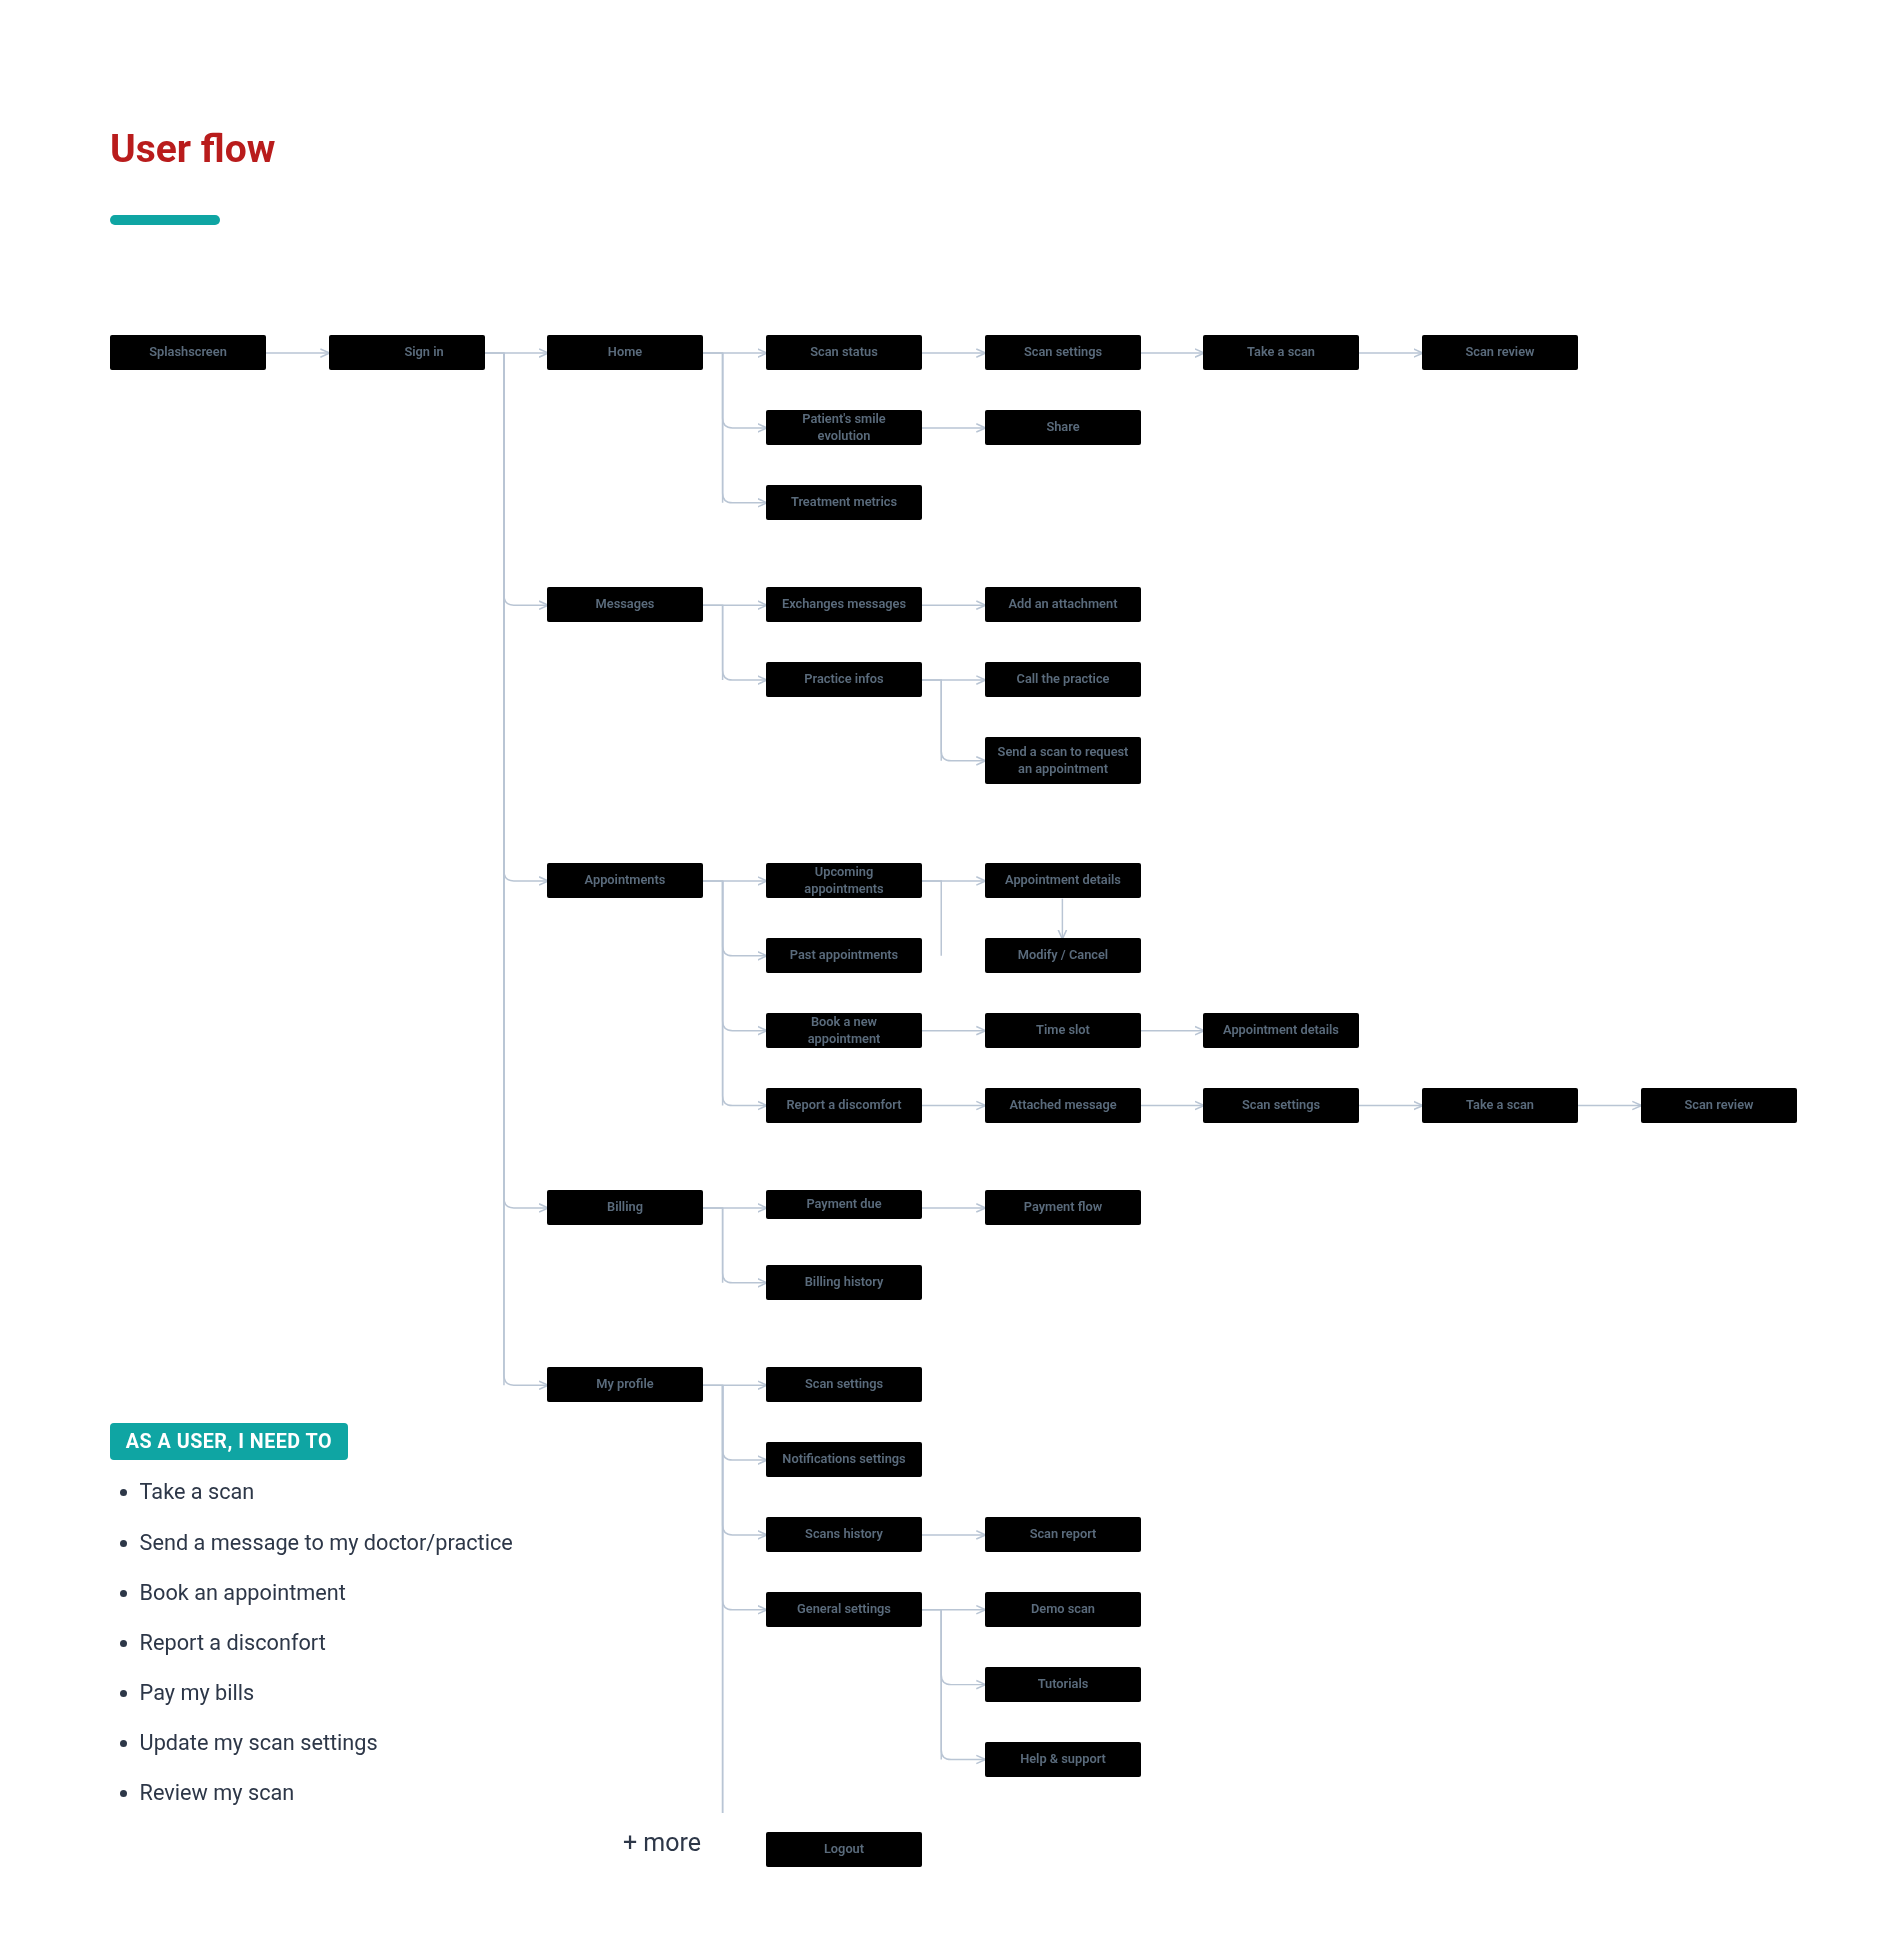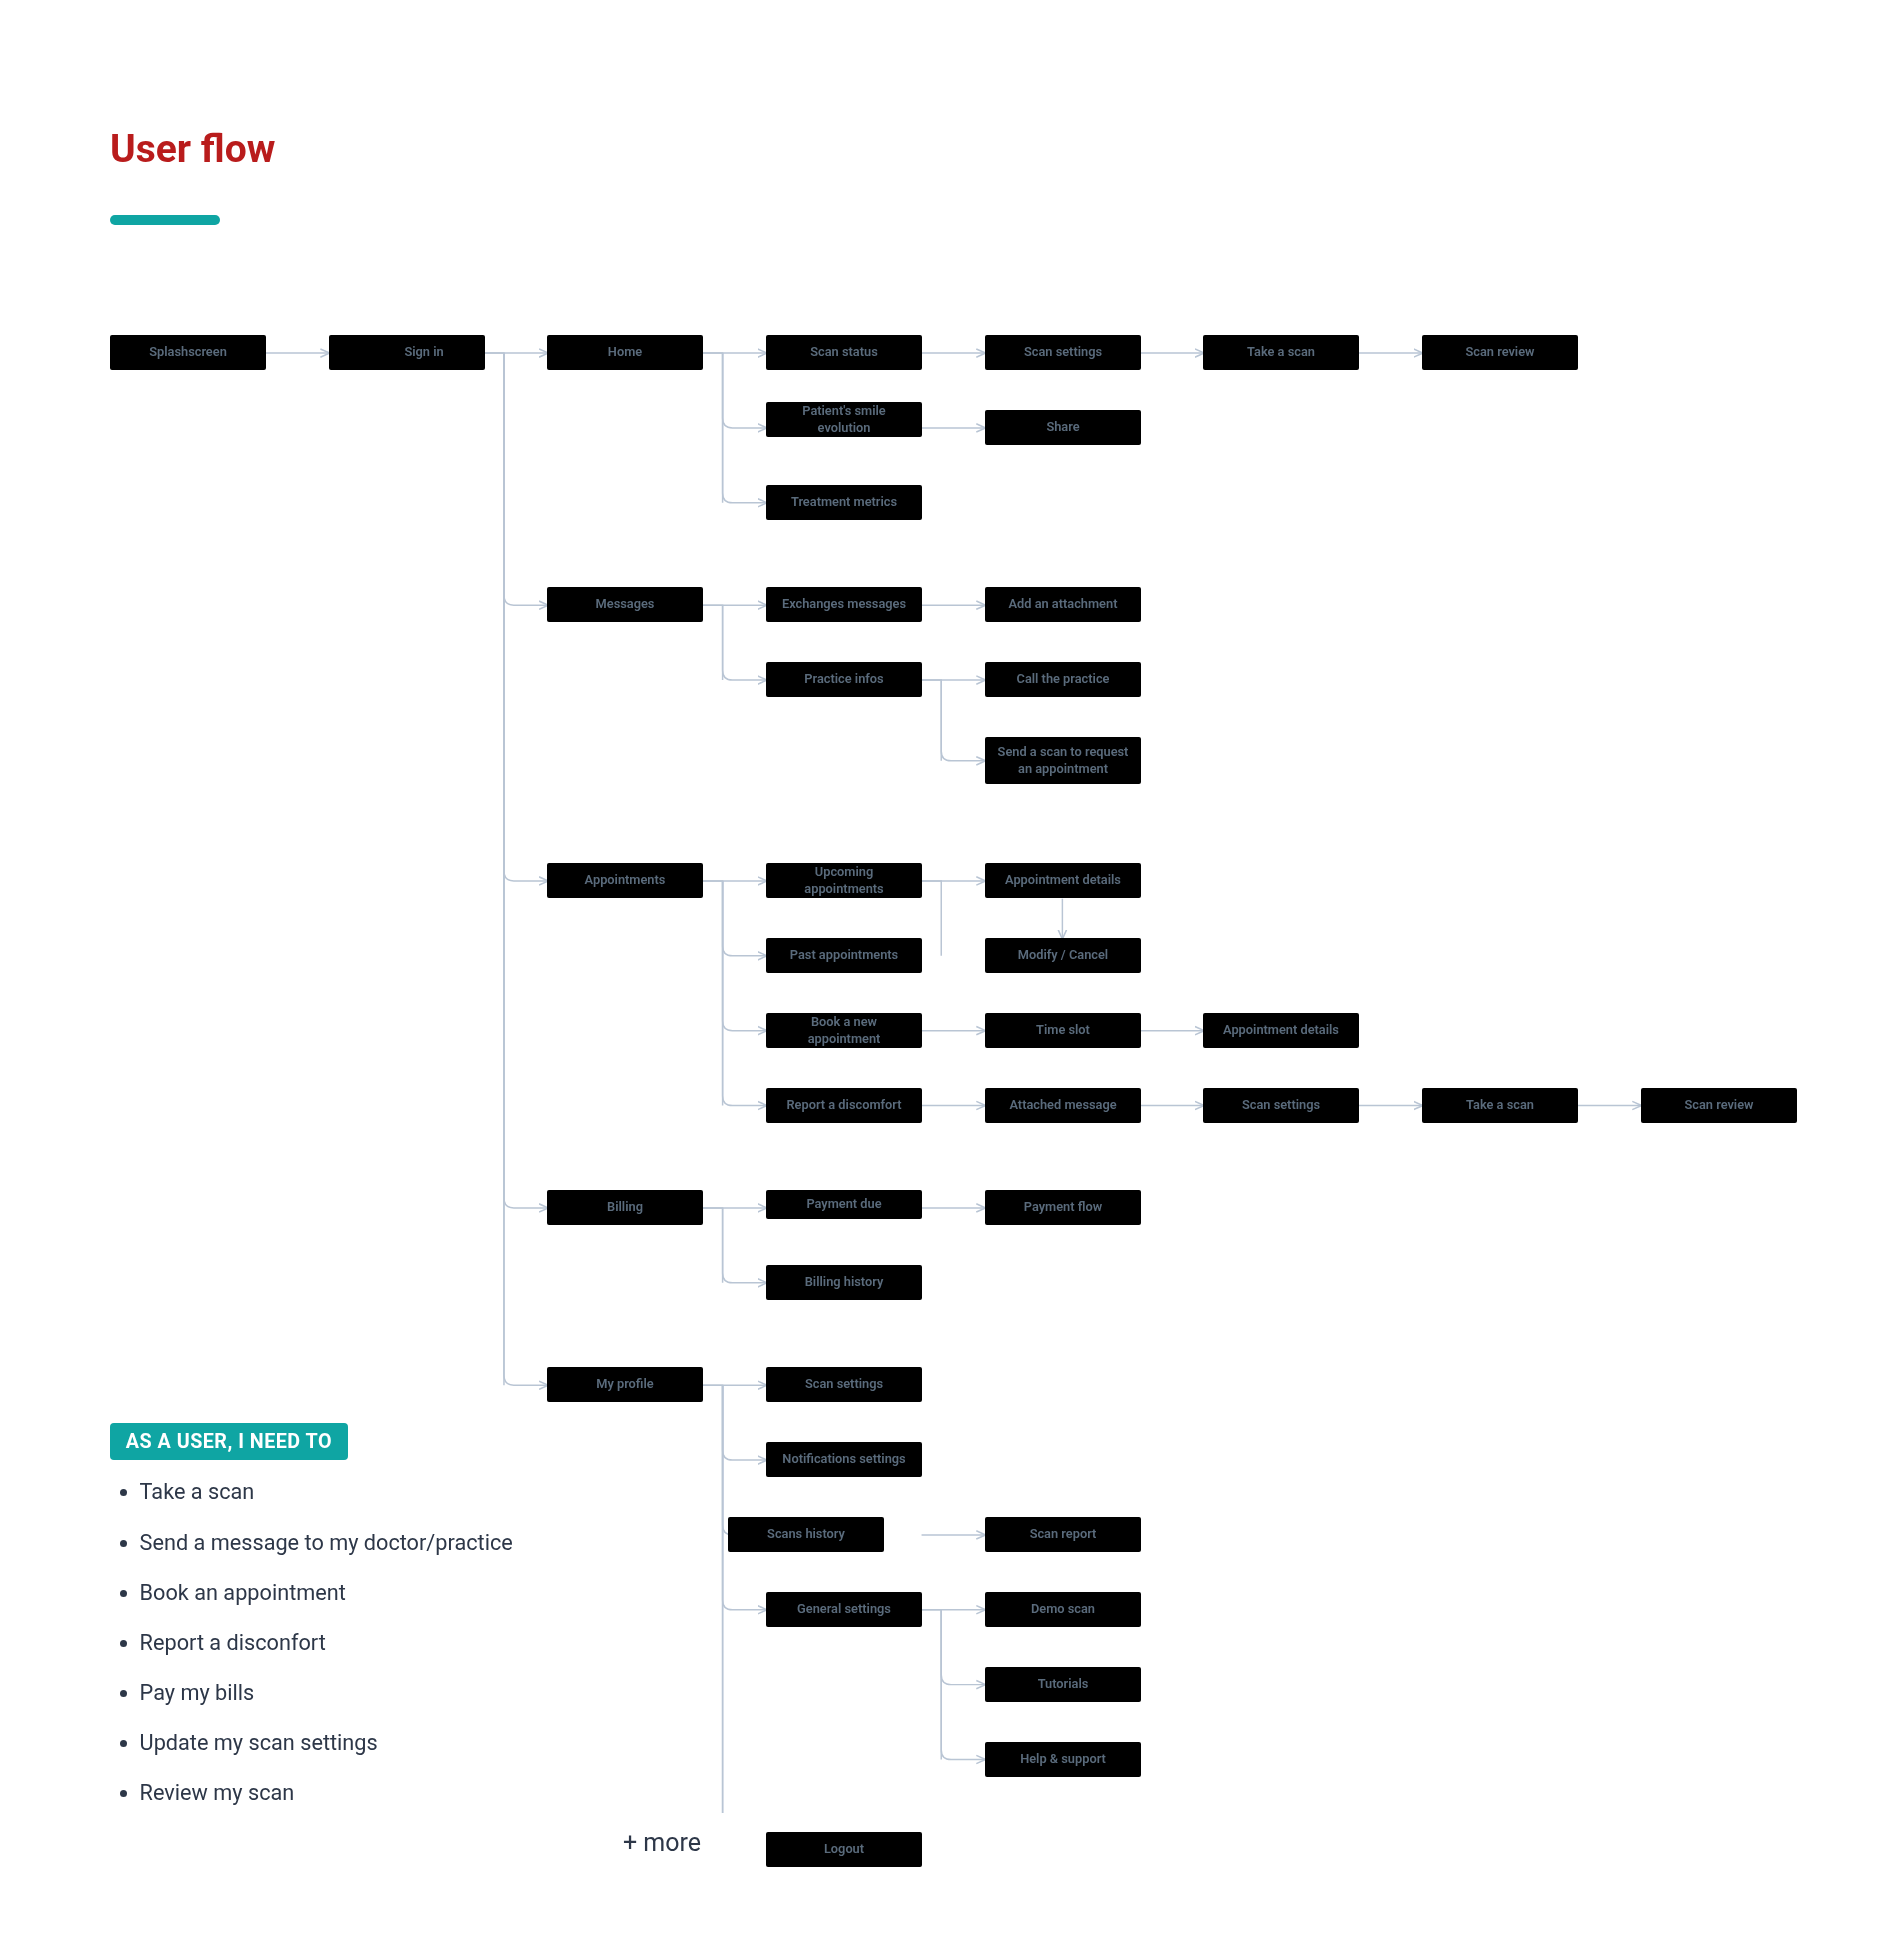--- a/index.html
+++ b/index.html
@@ -158,21 +158,21 @@
       <path d="M 844 1294 L 844 1436 Q 844 1446 854 1446 L 888 1446" class="connector-path" marker-end="url(#arrow)"></path>
       <path d="M 824 554 L 844 554 L 844 630" class="connector-path"></path>
     </svg>
 <div class="node" style="left: 0px; top: 0px; width: 156px; height: 35px;">Splashscreen</div>
     <div class="node" style="left: 219px; top: 0px; width: 156px; height: 35px; padding-left: 44px;">Sign in</div>
     <div class="node" style="left: 437px; top: 0px; width: 156px; height: 35px;">Home</div>
     <div class="node" style="left: 656px; top: 0px; width: 156px; height: 35px;">Scan status</div>
     <div class="node" style="left: 875px; top: 0px; width: 156px; height: 35px;">Scan settings</div>
     <div class="node" style="left: 1093px; top: 0px; width: 156px; height: 35px;">Take a scan</div>
     <div class="node" style="left: 1312px; top: 0px; width: 156px; height: 35px;">Scan review</div>
-    <div class="node" style="left: 656px; top: 67px; width: 156px; height: 35px; text-align: center;">Patient's smile evolution</div>
+    <div class="node" style="left: 656px; top: 75px; width: 156px; height: 35px; text-align: center;">Patient's smile evolution</div>
     <div class="node" style="left: 875px; top: 75px; width: 156px; height: 35px;">Share</div>
     <div class="node" style="left: 656px; top: 150px; width: 156px; height: 35px;">Treatment metrics</div>
     <div class="node" style="left: 437px; top: 252px; width: 156px; height: 35px;">Messages</div>
     <div class="node" style="left: 656px; top: 252px; width: 156px; height: 35px;">Exchanges messages</div>
     <div class="node" style="left: 875px; top: 252px; width: 156px; height: 35px;">Add an attachment</div>
     <div class="node" style="left: 656px; top: 327px; width: 156px; height: 35px;">Practice infos</div>
     <div class="node" style="left: 875px; top: 327px; width: 156px; height: 35px;">Call the practice</div>
     <div class="node" style="left: 875px; top: 402px; width: 156px; height: 47px;">Send a scan to request an appointment</div>
     <div class="node" style="left: 437px; top: 528px; width: 156px; height: 35px;">Appointments</div>
     <div class="node" style="left: 656px; top: 528px; width: 156px; height: 35px;">Upcoming appointments</div>
@@ -187,21 +187,21 @@
     <div class="node" style="left: 1093px; top: 753px; width: 156px; height: 35px;">Scan settings</div>
     <div class="node" style="left: 1312px; top: 753px; width: 156px; height: 35px;">Take a scan</div>
     <div class="node" style="left: 1531px; top: 753px; width: 156px; height: 35px;">Scan review</div>
     <div class="node" style="left: 437px; top: 855px; width: 156px; height: 35px;">Billing</div>
     <div class="node" style="left: 656px; top: 855px; width: 156px; height: 29px;">Payment due</div>
     <div class="node" style="left: 875px; top: 855px; width: 156px; height: 35px;">Payment flow</div>
     <div class="node" style="left: 656px; top: 930px; width: 156px; height: 35px;">Billing history</div>
     <div class="node" style="left: 437px; top: 1032px; width: 156px; height: 35px;">My profile</div>
     <div class="node" style="left: 656px; top: 1032px; width: 156px; height: 35px;">Scan settings</div>
     <div class="node" style="left: 656px; top: 1107px; width: 156px; height: 35px;">Notifications settings</div>
-    <div class="node" style="left: 618px; top: 1182px; width: 156px; height: 35px;">Scans history</div>
+    <div class="node" style="left: 656px; top: 1182px; width: 156px; height: 35px;">Scans history</div>
     <div class="node" style="left: 875px; top: 1182px; width: 156px; height: 35px;">Scan report</div>
     <div class="node" style="left: 656px; top: 1257px; width: 156px; height: 35px;">General settings</div>
     <div class="node" style="left: 875px; top: 1257px; width: 156px; height: 35px;">Demo scan</div>
     <div class="node" style="left: 875px; top: 1332px; width: 156px; height: 35px;">Tutorials</div>
     <div class="node" style="left: 875px; top: 1407px; width: 156px; height: 35px;">Help &amp; support</div>
     <div class="node" style="left: 656px; top: 1497px; width: 156px; height: 35px;">Logout</div>
   </div>
 
 <div class="user-needs">
   <span class="user-needs-badge">AS A USER, I NEED TO</span>

